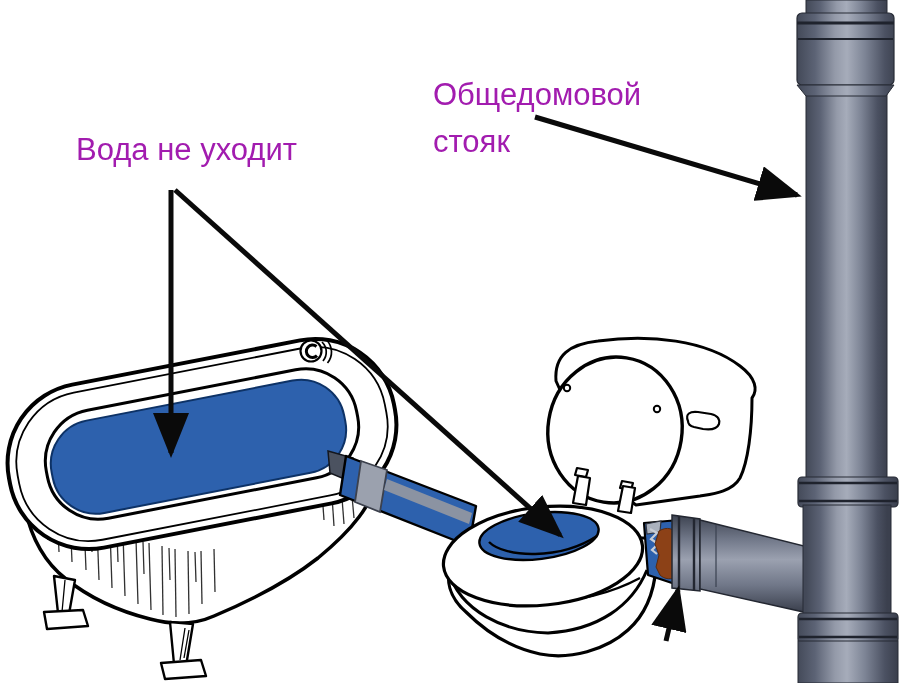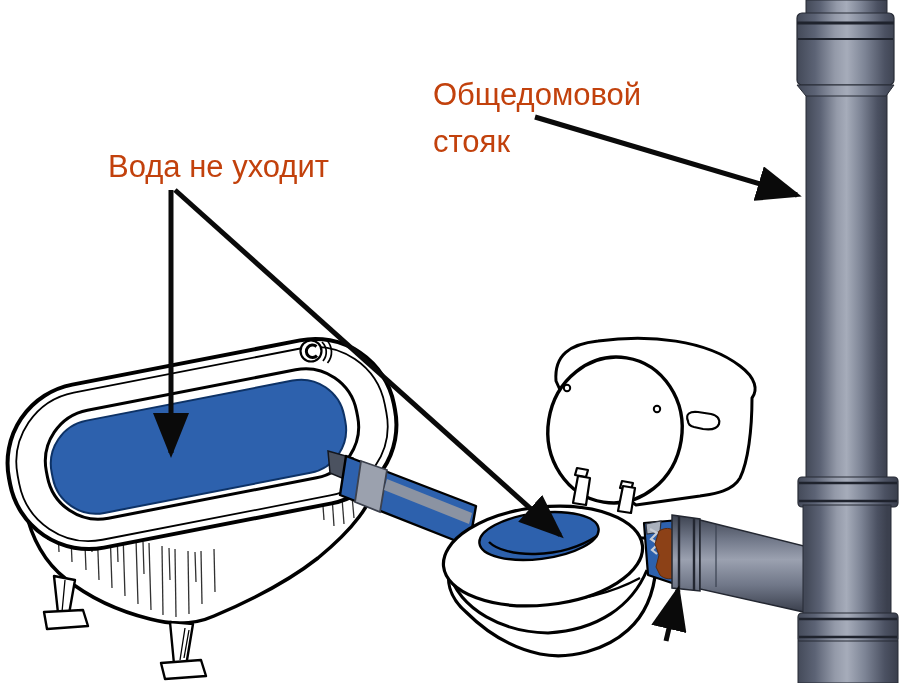--- a/index.html
+++ b/index.html
@@ -8,25 +8,25 @@
     width:910px;height:683px;
     background:#ffffff;
     overflow:hidden;
     font-family:"Liberation Sans",sans-serif;
   }
   .canvas svg{position:absolute;left:0;top:0;width:910px;height:683px;}
   .label{
     position:absolute;
     font-family:"Liberation Sans",sans-serif;
     font-size:31px;
-    color:#c2410c;
+    color:#a21caf;
     letter-spacing:0px;
     user-select:none;
   }
-  #lbl-water{left:76px;top:149px;margin-left:32px;}
+  #lbl-water{left:76px;top:132px;}
   #lbl-riser{left:433px;top:71px;width:258px;line-height:47px;}
   #lbl-clog{left:628px;top:637px;}
 </style>
 </head>
 <body>
 
 <div class="canvas">
 <svg viewBox="0 0 910 683" xmlns="http://www.w3.org/2000/svg">
   <defs>
     <linearGradient id="gradPipe" gradientUnits="userSpaceOnUse" x1="806" y1="0" x2="887" y2="0">

